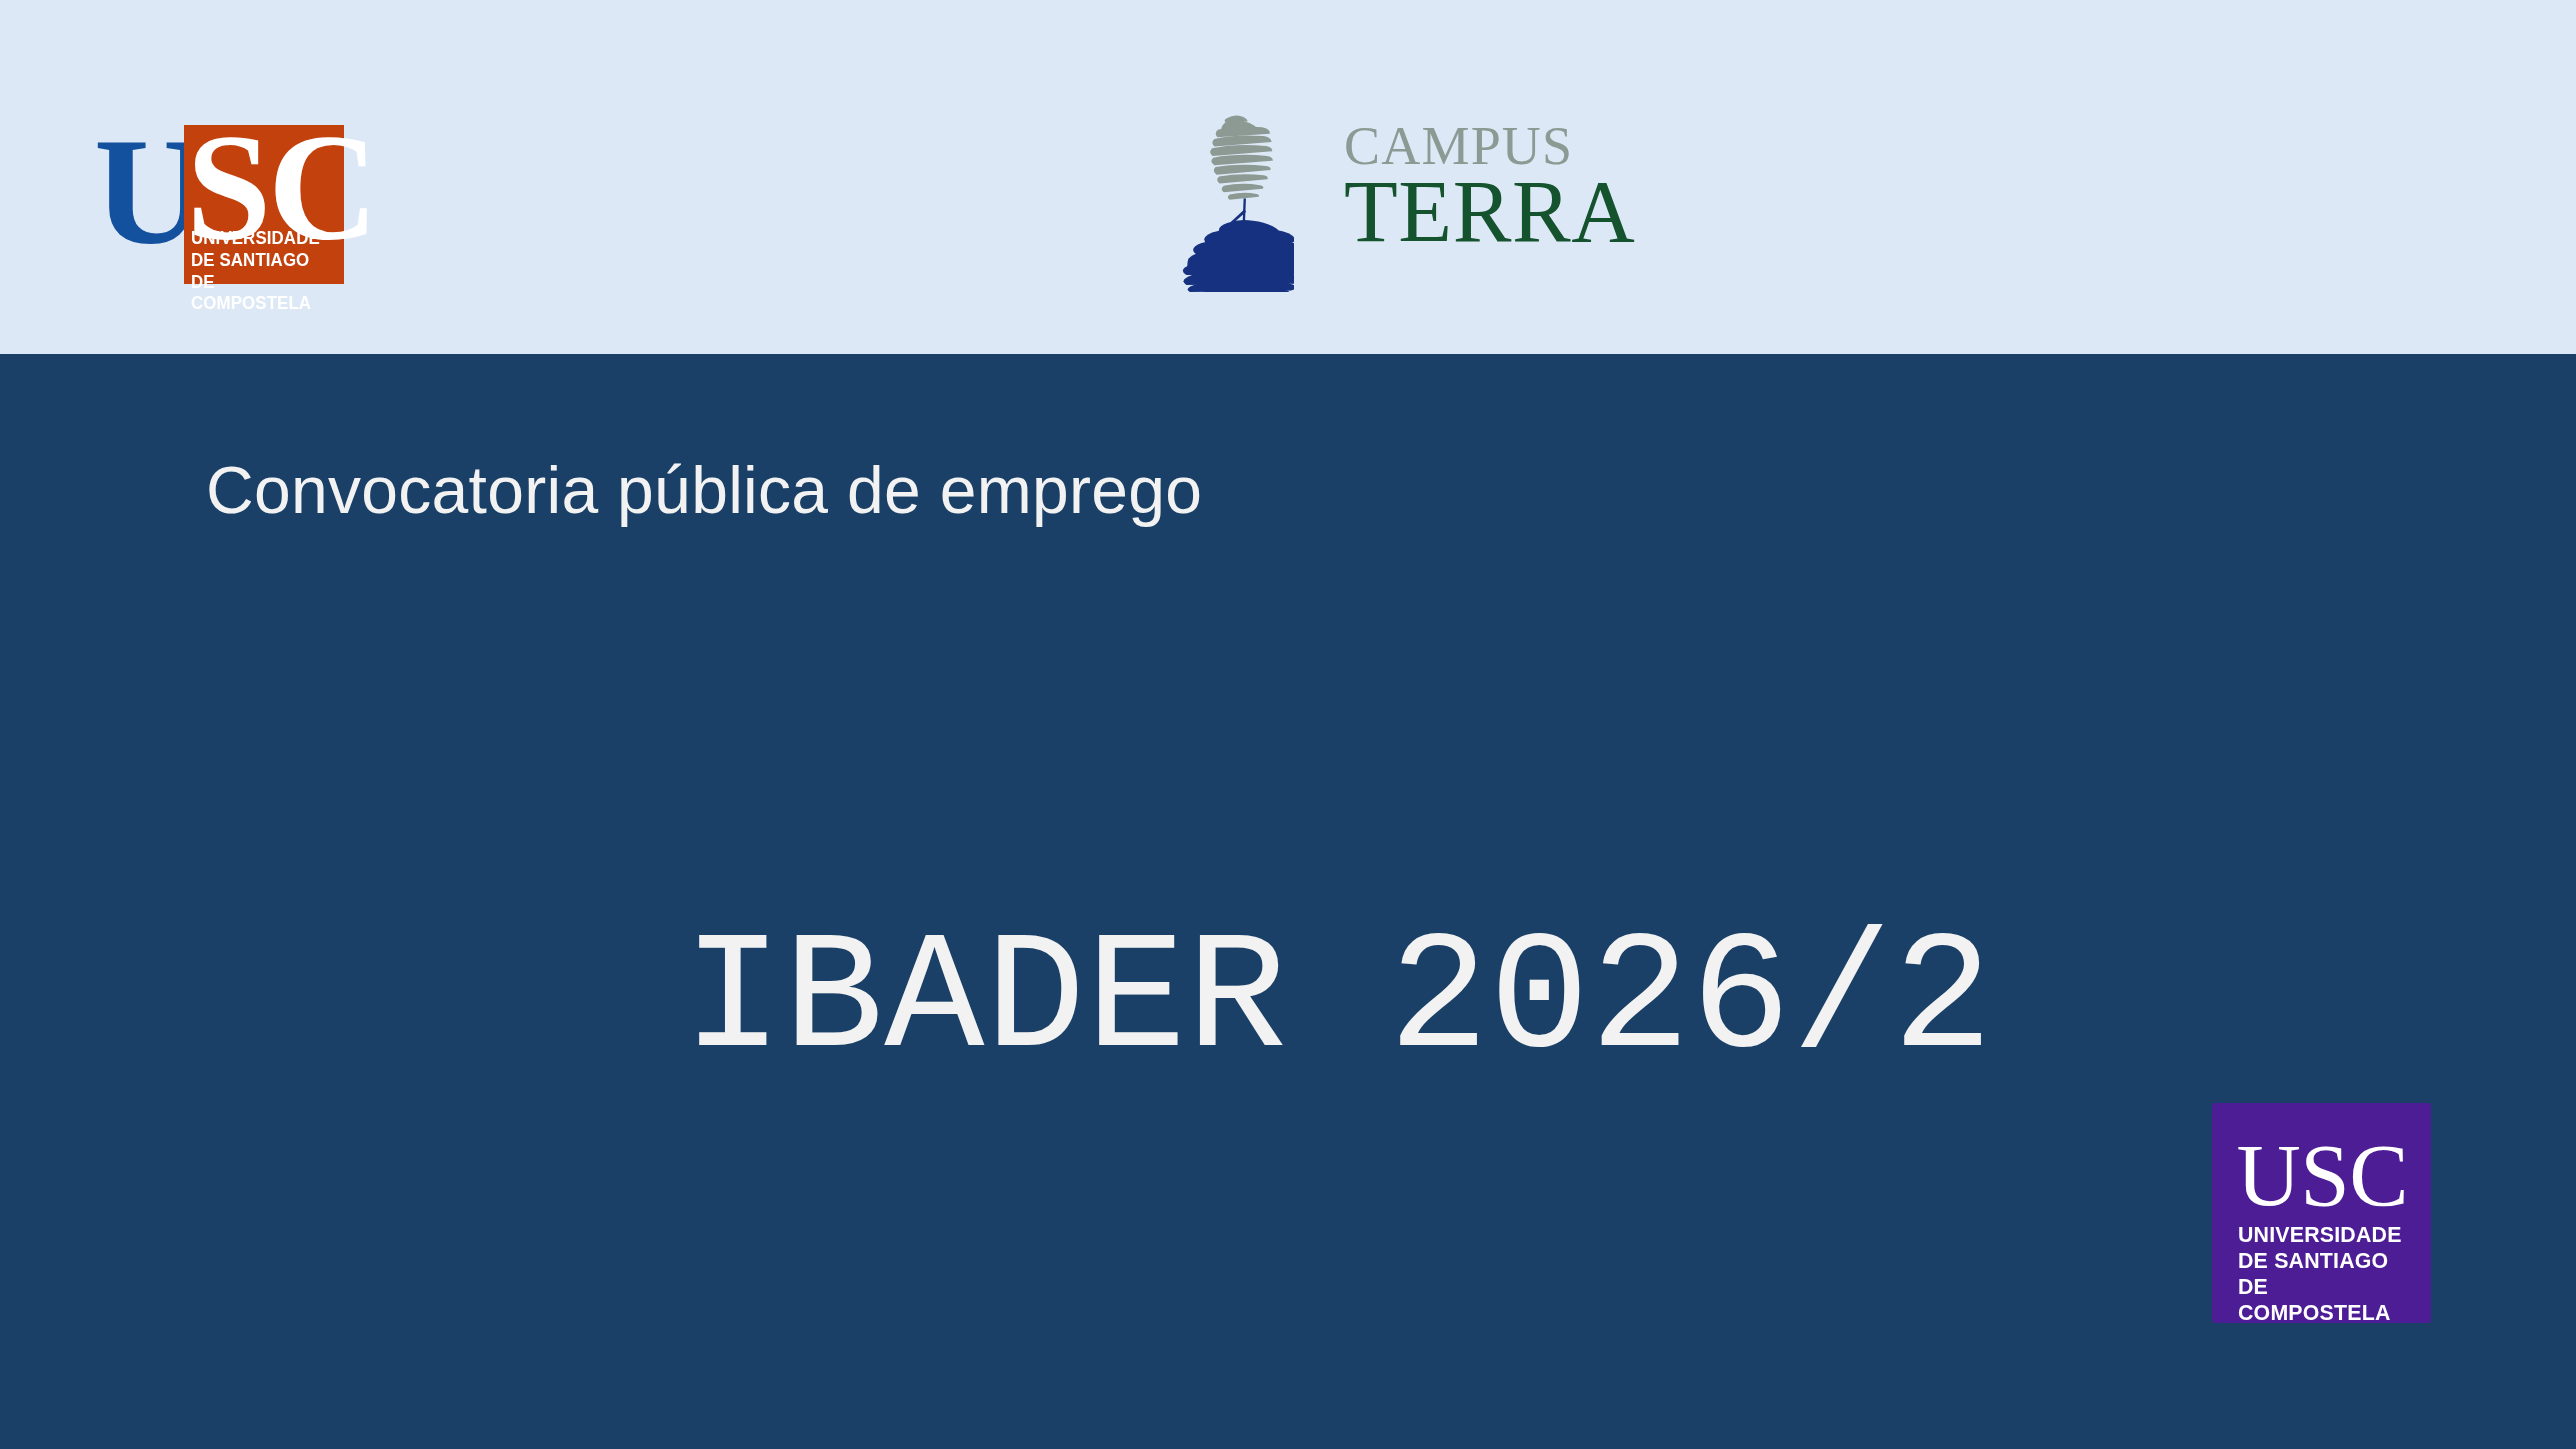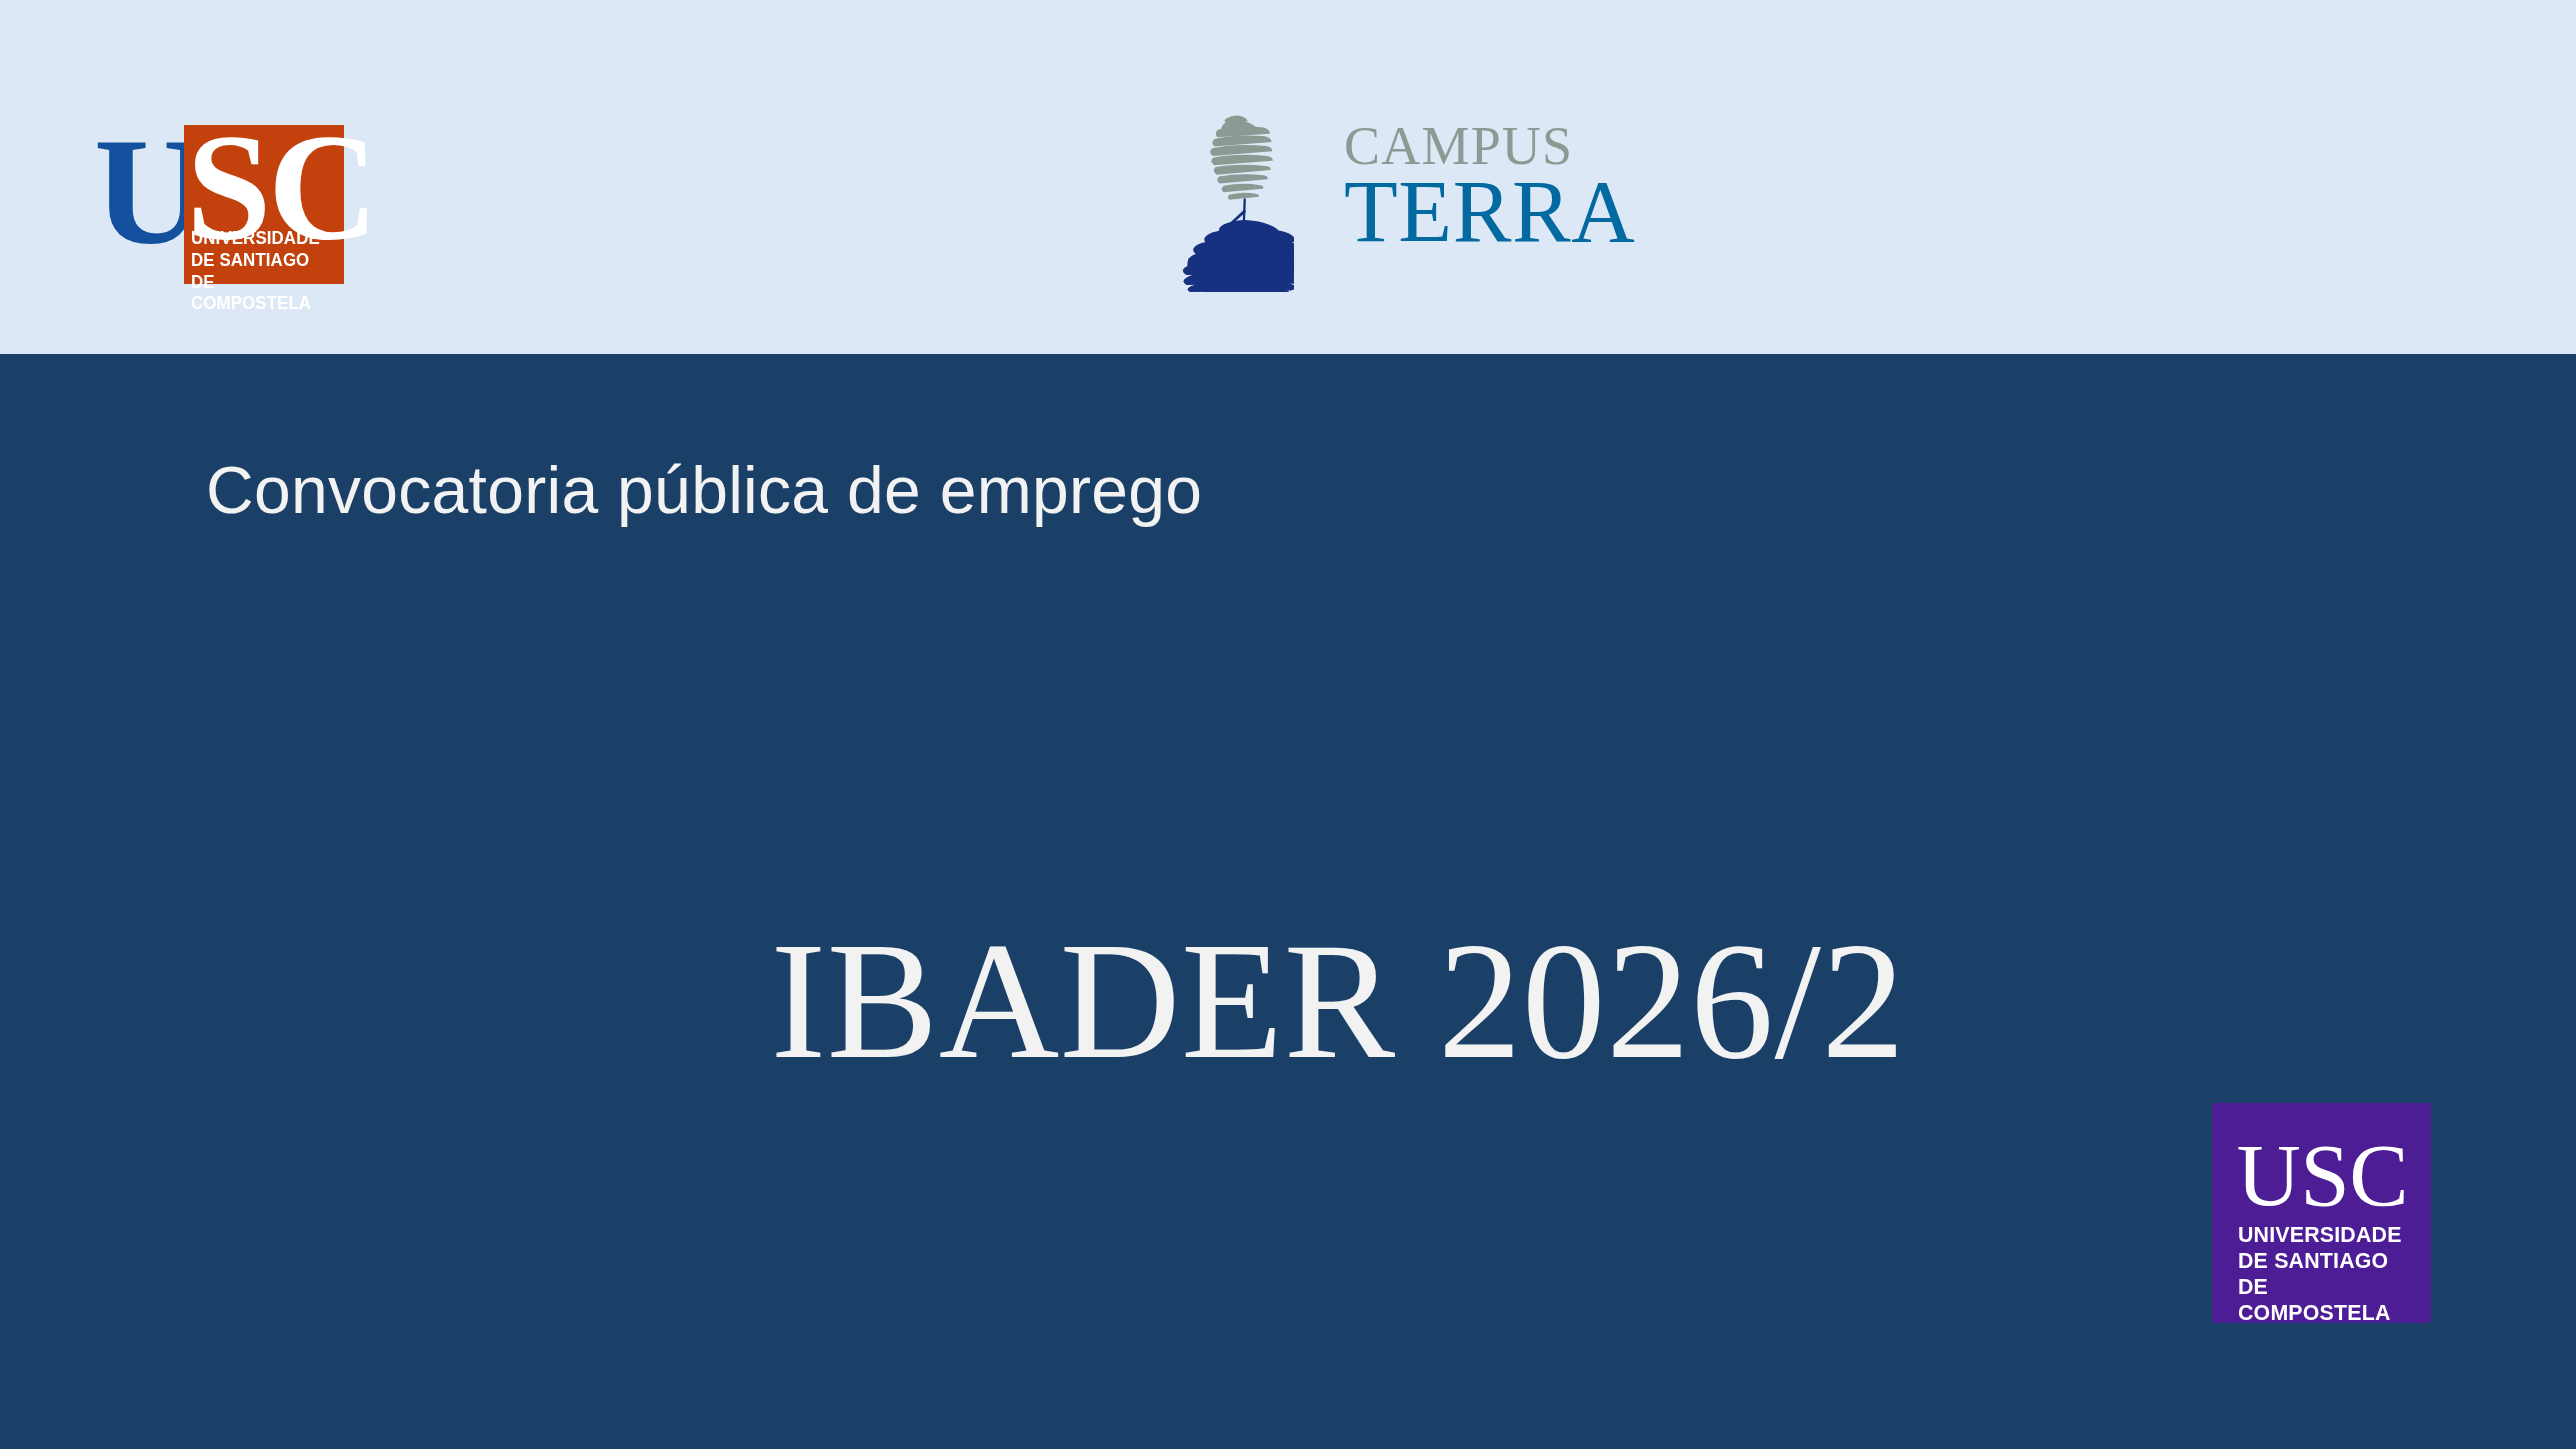--- a/index.html
+++ b/index.html
@@ -121,21 +121,21 @@
     line-height: 56px;
     font-weight: 400;
     color: #8d9a93;
     letter-spacing: 1.2px;
   }
   #ct-terra {
     font-family: "Liberation Serif", serif;
     font-size: 88px;
     line-height: 85px;
     font-weight: 400;
-    color: #0369a1;
+    color: #14532d;
     letter-spacing: 0.6px;
     margin-top: -4.7px;
   }
 
   
   #body-area {
     position: absolute;
     left: 0; top: 354px;
     width: 2576px;
     height: 1095px;
@@ -154,21 +154,21 @@
     white-space: nowrap;
     letter-spacing: 0.3px;
   }
 
   #headline {
     position: absolute;
     left: 0;
     top: 559px;
     width: 2576px;
     text-align: center;
-    font-family: Liberation Serif, serif;
+    font-family: Liberation Mono, monospace;
     font-size: 167px;
     line-height: 176px;
     font-weight: 300;
     color: #f2f2f2;
     letter-spacing: 0.6px;
     padding-left: 100px;
     box-sizing: border-box;
   }
 
   

